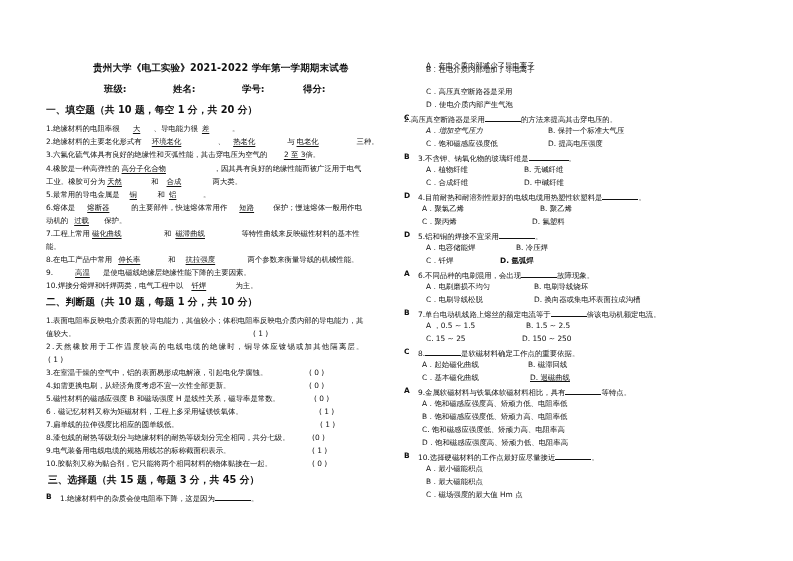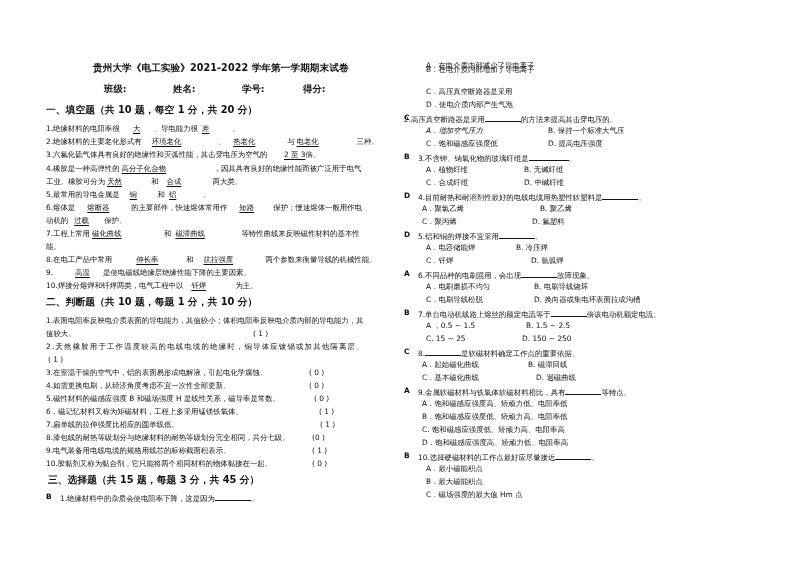--- a/index.html
+++ b/index.html
@@ -63,21 +63,21 @@
     <div class="ln" style="left:0;top:216px;">
       <span>动机的</span><span class="u" style="width:30px;padding-left:6px;">过载</span><span>保护。</span>
     </div>
 
     <div class="ln" style="left:0;top:229px;">
       <span>7.工程上常用</span><span class="u" style="width:72px;padding-left:2px;">磁化曲线</span><span>和</span><span class="u" style="width:66px;padding-left:4px;">磁滞曲线</span><span>等特性曲线来反映磁性材料的基本性</span>
     </div>
     <div class="ln" style="left:0;top:242px;">能。</div>
 
     <div class="ln" style="left:0;top:255px;">
-      <span>8.在电工产品中常用</span><span class="u" style="width:50px;padding-left:24px;">伸长率</span><span>和</span><span class="u" style="width:62px;padding-left:10px;">抗拉强度</span><span>两个参数来衡量导线的机械性能。</span>
+      <span>8.在电工产品中常用</span><span class="u" style="width:50px;padding-left:6px;">伸长率</span><span>和</span><span class="u" style="width:62px;padding-left:10px;">抗拉强度</span><span>两个参数来衡量导线的机械性能。</span>
     </div>
 
     <div class="ln" style="left:0;top:268px;">
       <span>9.</span><span class="u" style="width:28px;padding-left:22px;">高温</span><span>是使电磁线绝缘层绝缘性能下降的主要因素。</span>
     </div>
 
     <div class="ln" style="left:0;top:281px;">
       <span>10.焊接分熔焊和钎焊两类，电气工程中以</span><span class="u" style="width:44px;padding-left:8px;">钎焊</span><span>为主。</span>
     </div>
 
@@ -156,21 +156,21 @@
     <div class="opt" style="left:18px;top:217px;">C．聚丙烯</div>
     <div class="opt" style="left:128px;top:217px;">D. 氟塑料</div>
 
     <div class="ans" style="left:0;top:230px;">D</div>
     <div class="ln" style="left:14px;top:230px;">
       <span>5.铝和铜的焊接不宜采用</span><span class="blank" style="width:36px;"></span><span>。</span>
     </div>
     <div class="opt" style="left:22px;top:243px;">A．电容储能焊</div>
     <div class="opt" style="left:112px;top:243px;">B. 冷压焊</div>
     <div class="opt" style="left:22px;top:256px;">C．钎焊</div>
-    <div class="opt" style="left:127px;top:256px;">D. 氩弧焊</div>
+    <div class="opt" style="left:96px;top:256px;font-weight:bold;">D. 氩弧焊</div>
 
     <div class="ans" style="left:0;top:269px;">A</div>
     <div class="ln" style="left:14px;top:269px;">
       <span>6.不同品种的电刷混用，会出现</span><span class="blank" style="width:36px;"></span><span>故障现象。</span>
     </div>
     <div class="opt" style="left:22px;top:282px;">A．电刷磨损不均匀</div>
     <div class="opt" style="left:130px;top:282px;">B. 电刷导线烧坏</div>
     <div class="opt" style="left:22px;top:295px;">C．电刷导线松脱</div>
     <div class="opt" style="left:130px;top:295px;">D. 换向器或集电环表面拉成沟槽</div>
 
@@ -183,21 +183,21 @@
     <div class="opt" style="left:22px;top:334px;">C. 15 ~ 25</div>
     <div class="opt" style="left:118px;top:334px;">D. 150 ~ 250</div>
 
     <div class="ans" style="left:0;top:347px;">C</div>
     <div class="ln" style="left:14px;top:347px;">
       <span>8.</span><span class="blank" style="width:36px;"></span><span>是软磁材料确定工作点的重要依据。</span>
     </div>
     <div class="opt" style="left:18px;top:360px;">A．起始磁化曲线</div>
     <div class="opt" style="left:124px;top:360px;">B. 磁滞回线</div>
     <div class="opt" style="left:18px;top:373px;">C．基本磁化曲线</div>
-    <div class="opt" style="left:132px;top:373px;">D. 退磁曲线</div>
+    <div class="opt" style="left:126px;top:373px;text-decoration:underline;">D. 退磁曲线</div>
 
     <div class="ans" style="left:0;top:386px;">A</div>
     <div class="ln" style="left:14px;top:386px;">
       <span>9.金属软磁材料与铁氧体软磁材料相比，具有</span><span class="blank" style="width:36px;"></span><span>等特点。</span>
     </div>
     <div class="opt" style="left:18px;top:399px;">A．饱和磁感应强度高、矫顽力低、电阻率低</div>
     <div class="opt" style="left:18px;top:412px;">B．饱和磁感应强度低、矫顽力高、电阻率低</div>
     <div class="opt" style="left:18px;top:425px;">C. 饱和磁感应强度低、矫顽力高、电阻率高</div>
     <div class="opt" style="left:18px;top:438px;">D．饱和磁感应强度高、矫顽力低、电阻率高</div>
 

